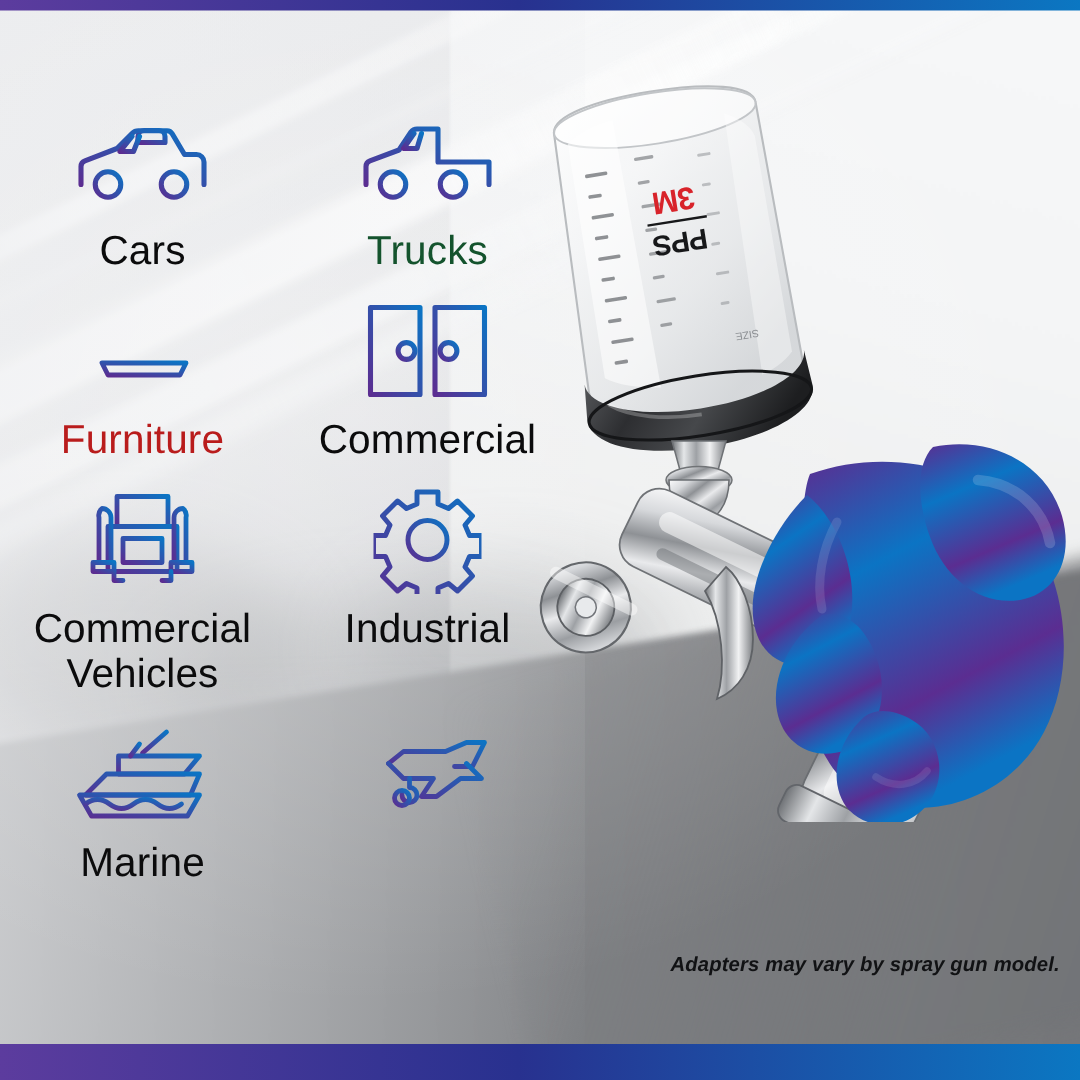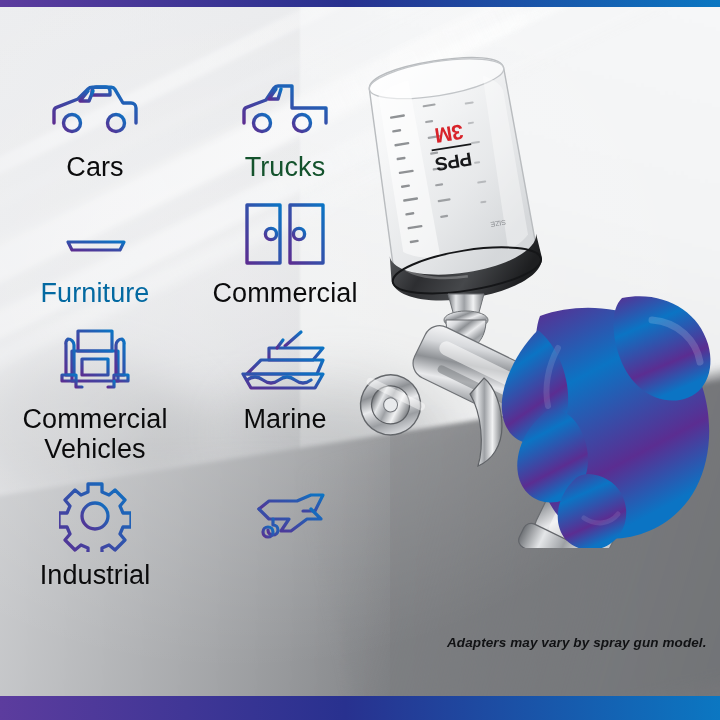--- a/index.html
+++ b/index.html
@@ -334,21 +334,21 @@
             <line x1="16" y1="25" x2="52" y2="25"></line>
             <line x1="16" y1="35" x2="52" y2="35"></line>
             <path d="M8 46 h56 l-4 8 h-48 z"></path>
             <line x1="13" y1="54" x2="13" y2="72"></line>
             <line x1="59" y1="54" x2="59" y2="72"></line>
             <line x1="22" y1="54" x2="22" y2="68"></line>
             <line x1="50" y1="54" x2="50" y2="68"></line>
           </g>
         </svg>
       </span>
-      <span class="lbl" style="color: #0369a1;">Furniture</span>
+      <span class="lbl" style="color: #b91c1c;">Furniture</span>
     </div>
 
     <div class="cell">
       <span class="ico">
         <svg width="86" height="66" viewBox="0 0 86 66">
           <defs>
               <linearGradient id="g4" x1="0" y1="1" x2="1" y2="0">
             <stop offset="0" stop-color="#5b2d91"></stop>
                 <stop offset="1" stop-color="#0b74c4"></stop>
               </linearGradient>
@@ -388,56 +388,56 @@
             <path d="M22 56 v6 h6"></path>
             <path d="M60 56 v6 h-6"></path>
           </g>
         </svg>
       </span>
       <span class="lbl" style="color: rgb(11, 11, 12);">Commercial Vehicles</span>
     </div>
 
     <div class="cell">
       <span class="ico">
+        <svg width="72" height="72" viewBox="0 0 72 72">
+          <defs>
+              <linearGradient id="g7" x1="0" y1="1" x2="1" y2="0">
+            <stop offset="0" stop-color="#5b2d91"></stop>
+                <stop offset="1" stop-color="#0b74c4"></stop>
+              </linearGradient>
+            </defs>
+          <g fill="none" stroke="url(#g7)" stroke-width="3.3" stroke-linejoin="round">
+            <path d="M29 4 h14 v8 l7 3 l6 -5 l10 10 l-5 6 l3 7 h8 v14 h-8 l-3 7 l5 6 l-10 10 l-6 -5 l-7 3 v8 h-14 v-8 l-7 -3 l-6 5 l-10 -10 l5 -6 l-3 -7 h-8 v-14 h8 l3 -7 l-5 -6 l10 -10 l6 5 l7 -3 z"></path>
+            <circle cx="36" cy="36" r="13"></circle>
+          </g>
+        </svg>
+      </span>
+      <span class="lbl" style="color: rgb(11, 11, 12);">Industrial</span>
+    </div>
+
+    <div class="cell">
+      <span class="ico">
         <svg width="92" height="64" viewBox="0 0 92 64">
           <defs>
               <linearGradient id="g6" x1="0" y1="1" x2="1" y2="0">
             <stop offset="0" stop-color="#5b2d91"></stop>
                 <stop offset="1" stop-color="#0b74c4"></stop>
               </linearGradient>
             </defs>
           <g fill="none" stroke="url(#g6)" stroke-width="3.2" stroke-linecap="round" stroke-linejoin="round">
             <path d="M62 4 l-16 14"></path>
             <path d="M30 20 h24 l30 0 l-10 12 h-44 z"></path>
             <path d="M22 32 h62 l-6 14 h-70 z"></path>
             <path d="M38 20 l6 -8"></path>
             <path d="M4 46 h80 l-8 14 h-64 z"></path>
             <path d="M8 52 q8 -6 16 0 q8 6 16 0 q8 -6 16 0 q8 6 16 0"></path>
           </g>
         </svg>
       </span>
       <span class="lbl" style="color: rgb(11, 11, 12);">Marine</span>
-    </div>
-
-    <div class="cell">
-      <span class="ico">
-        <svg width="72" height="72" viewBox="0 0 72 72">
-          <defs>
-              <linearGradient id="g7" x1="0" y1="1" x2="1" y2="0">
-            <stop offset="0" stop-color="#5b2d91"></stop>
-                <stop offset="1" stop-color="#0b74c4"></stop>
-              </linearGradient>
-            </defs>
-          <g fill="none" stroke="url(#g7)" stroke-width="3.3" stroke-linejoin="round">
-            <path d="M29 4 h14 v8 l7 3 l6 -5 l10 10 l-5 6 l3 7 h8 v14 h-8 l-3 7 l5 6 l-10 10 l-6 -5 l-7 3 v8 h-14 v-8 l-7 -3 l-6 5 l-10 -10 l5 -6 l-3 -7 h-8 v-14 h8 l3 -7 l-5 -6 l10 -10 l6 5 l7 -3 z"></path>
-            <circle cx="36" cy="36" r="13"></circle>
-          </g>
-        </svg>
-      </span>
-      <span class="lbl" style="color: rgb(11, 11, 12);">Industrial</span>
     </div>
 
     <div class="cell">
       <span class="ico">
         <svg width="96" height="66" viewBox="0 0 96 66">
           <defs>
               <linearGradient id="g8" x1="0" y1="1" x2="1" y2="0">
             <stop offset="0" stop-color="#5b2d91"></stop>
                 <stop offset="1" stop-color="#0b74c4"></stop>
               </linearGradient>

